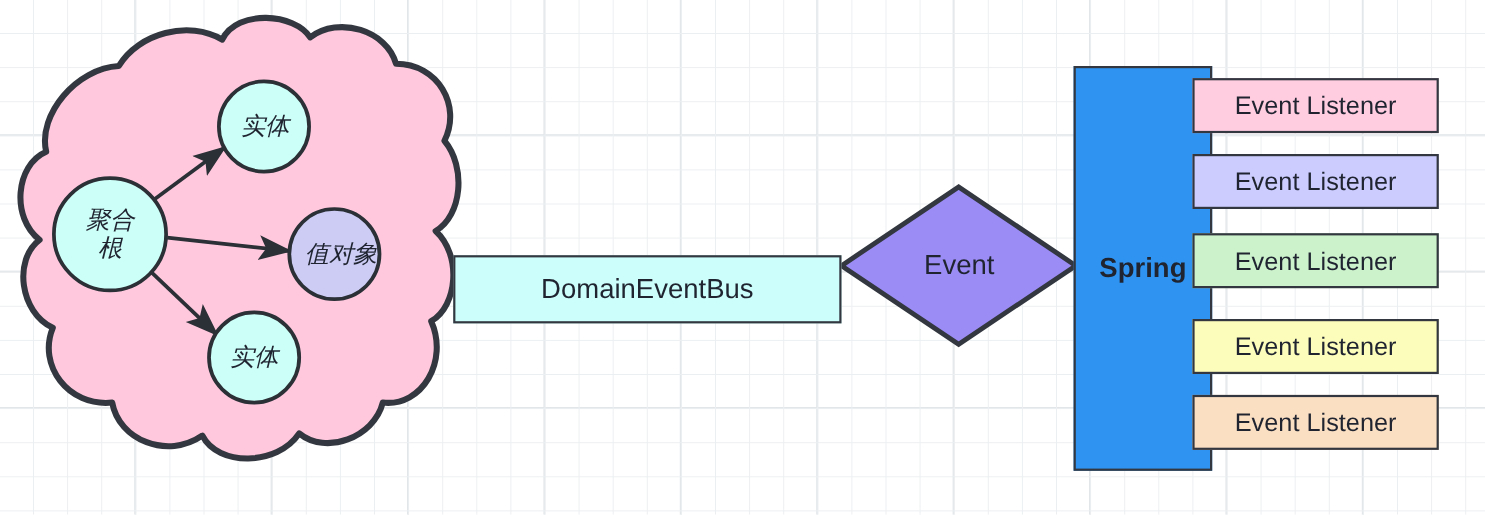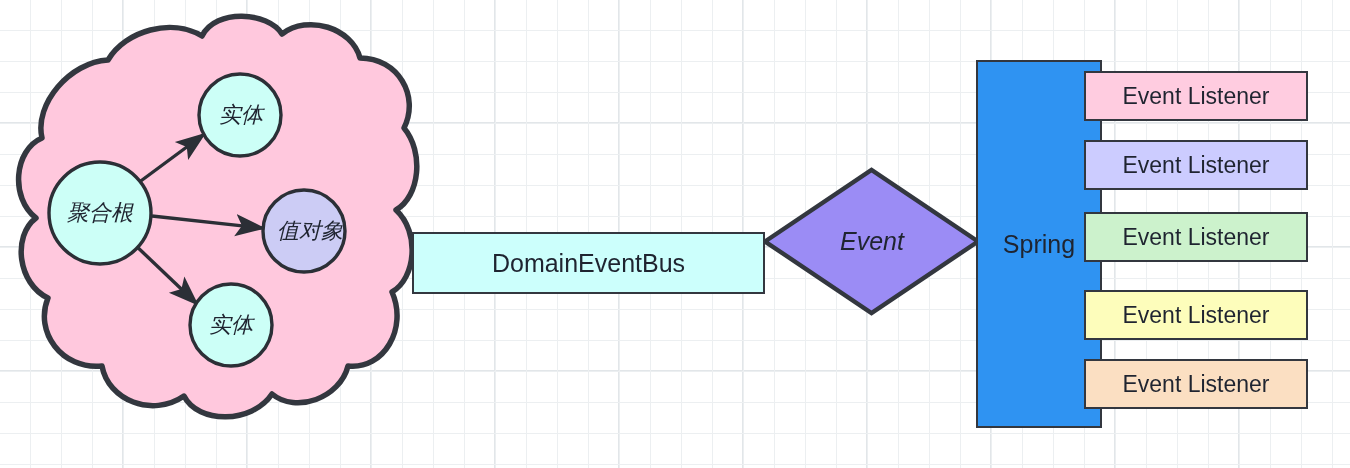--- a/index.html
+++ b/index.html
@@ -62,20 +62,21 @@
     margin-top: 24px;
   }
 
   #spring-box {
     left: 976px; top: 60px;
     width: 126px; height: 368px;
     background: #2f93f2;
     font-size: 25px;
     align-items: center;
     justify-content: center;
+    font-weight: bold;
   }
   #spring-box .spring-text {
     position: absolute;
     left: 0; right: 0;
     top: 50%;
     transform: translateY(-50%);
     text-align: center;
   }
 
   .listener {
@@ -91,25 +92,24 @@
   .listener.l3 { top: 290px; background: #fdfdbb; }
   .listener.l4 { top: 359px; background: #fbdfc2; }
 
   .diamond-label {
     left: 800px;
     top: 207px;
     width: 144px;
     height: 70px;
     font-size: 25px;
     flex-direction: column;
-    font-style: italic;
   }
 
   .circle-label { font-size: 22px; font-style: italic; }
-  #lbl-root   { left: 50px;  top: 178px; width: 100px; height: 70px; flex-direction: row; }
+  #lbl-root   { left: 50px;  top: 178px; width: 100px; height: 70px; flex-direction: column; }
   #lbl-ent1   { left: 196px; top: 86px;  width: 90px;  height: 58px; }
   #lbl-ent2   { left: 186px; top: 296px; width: 90px;  height: 58px; }
   #lbl-vo     { left: 265px; top: 192px; width: 90px;  height: 78px; flex-direction: row; }
 </style>
 </head>
 <body>
 
 <div id="canvas">
 
   <svg class="layer" viewBox="0 0 1350 468" xmlns="http://www.w3.org/2000/svg">

